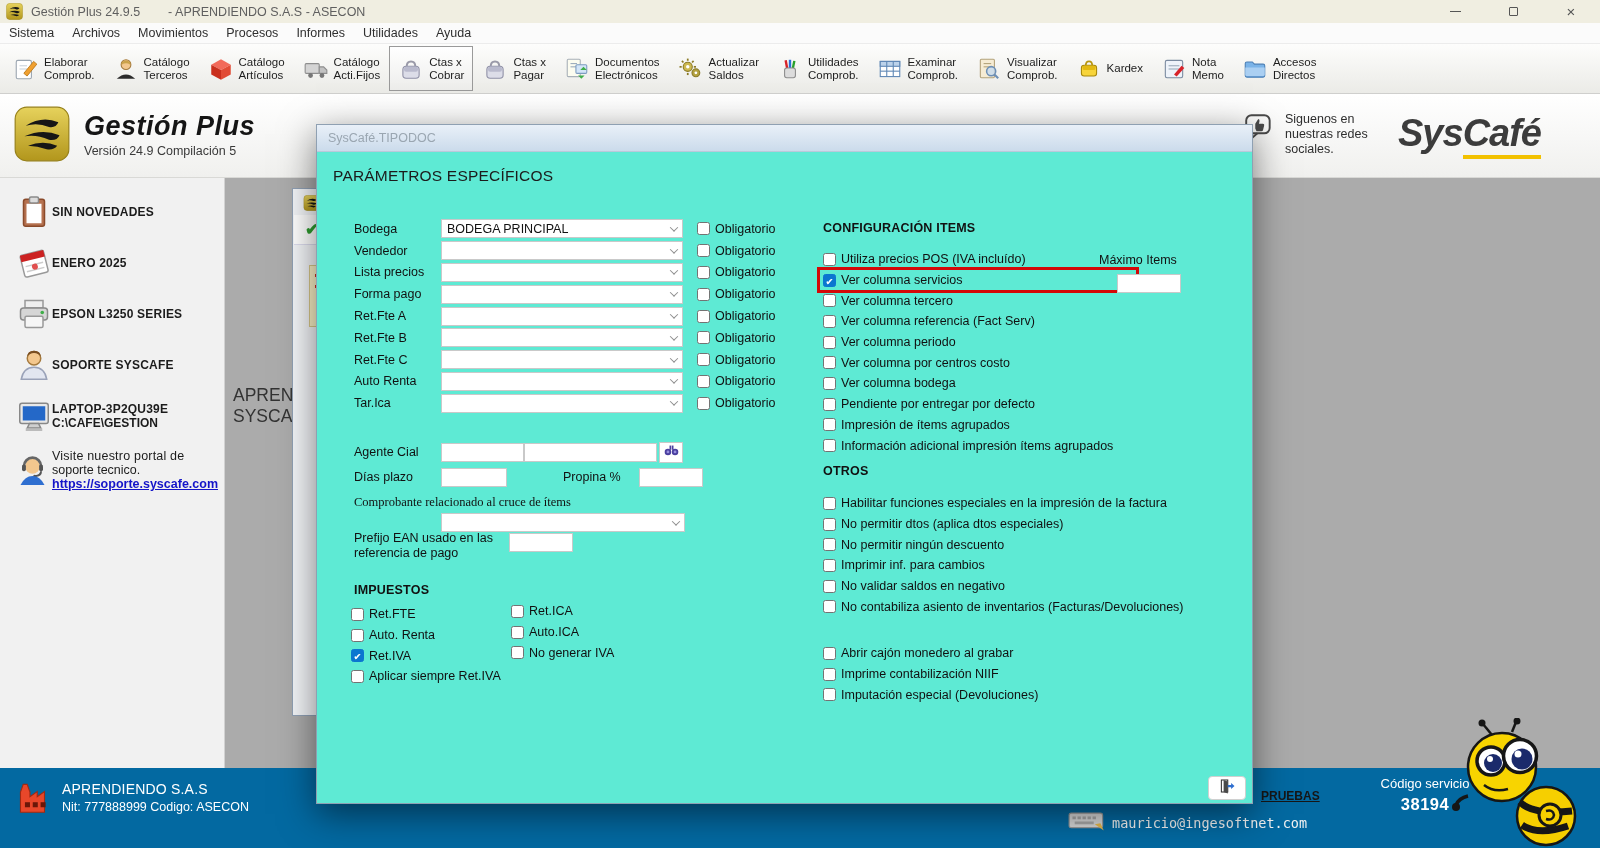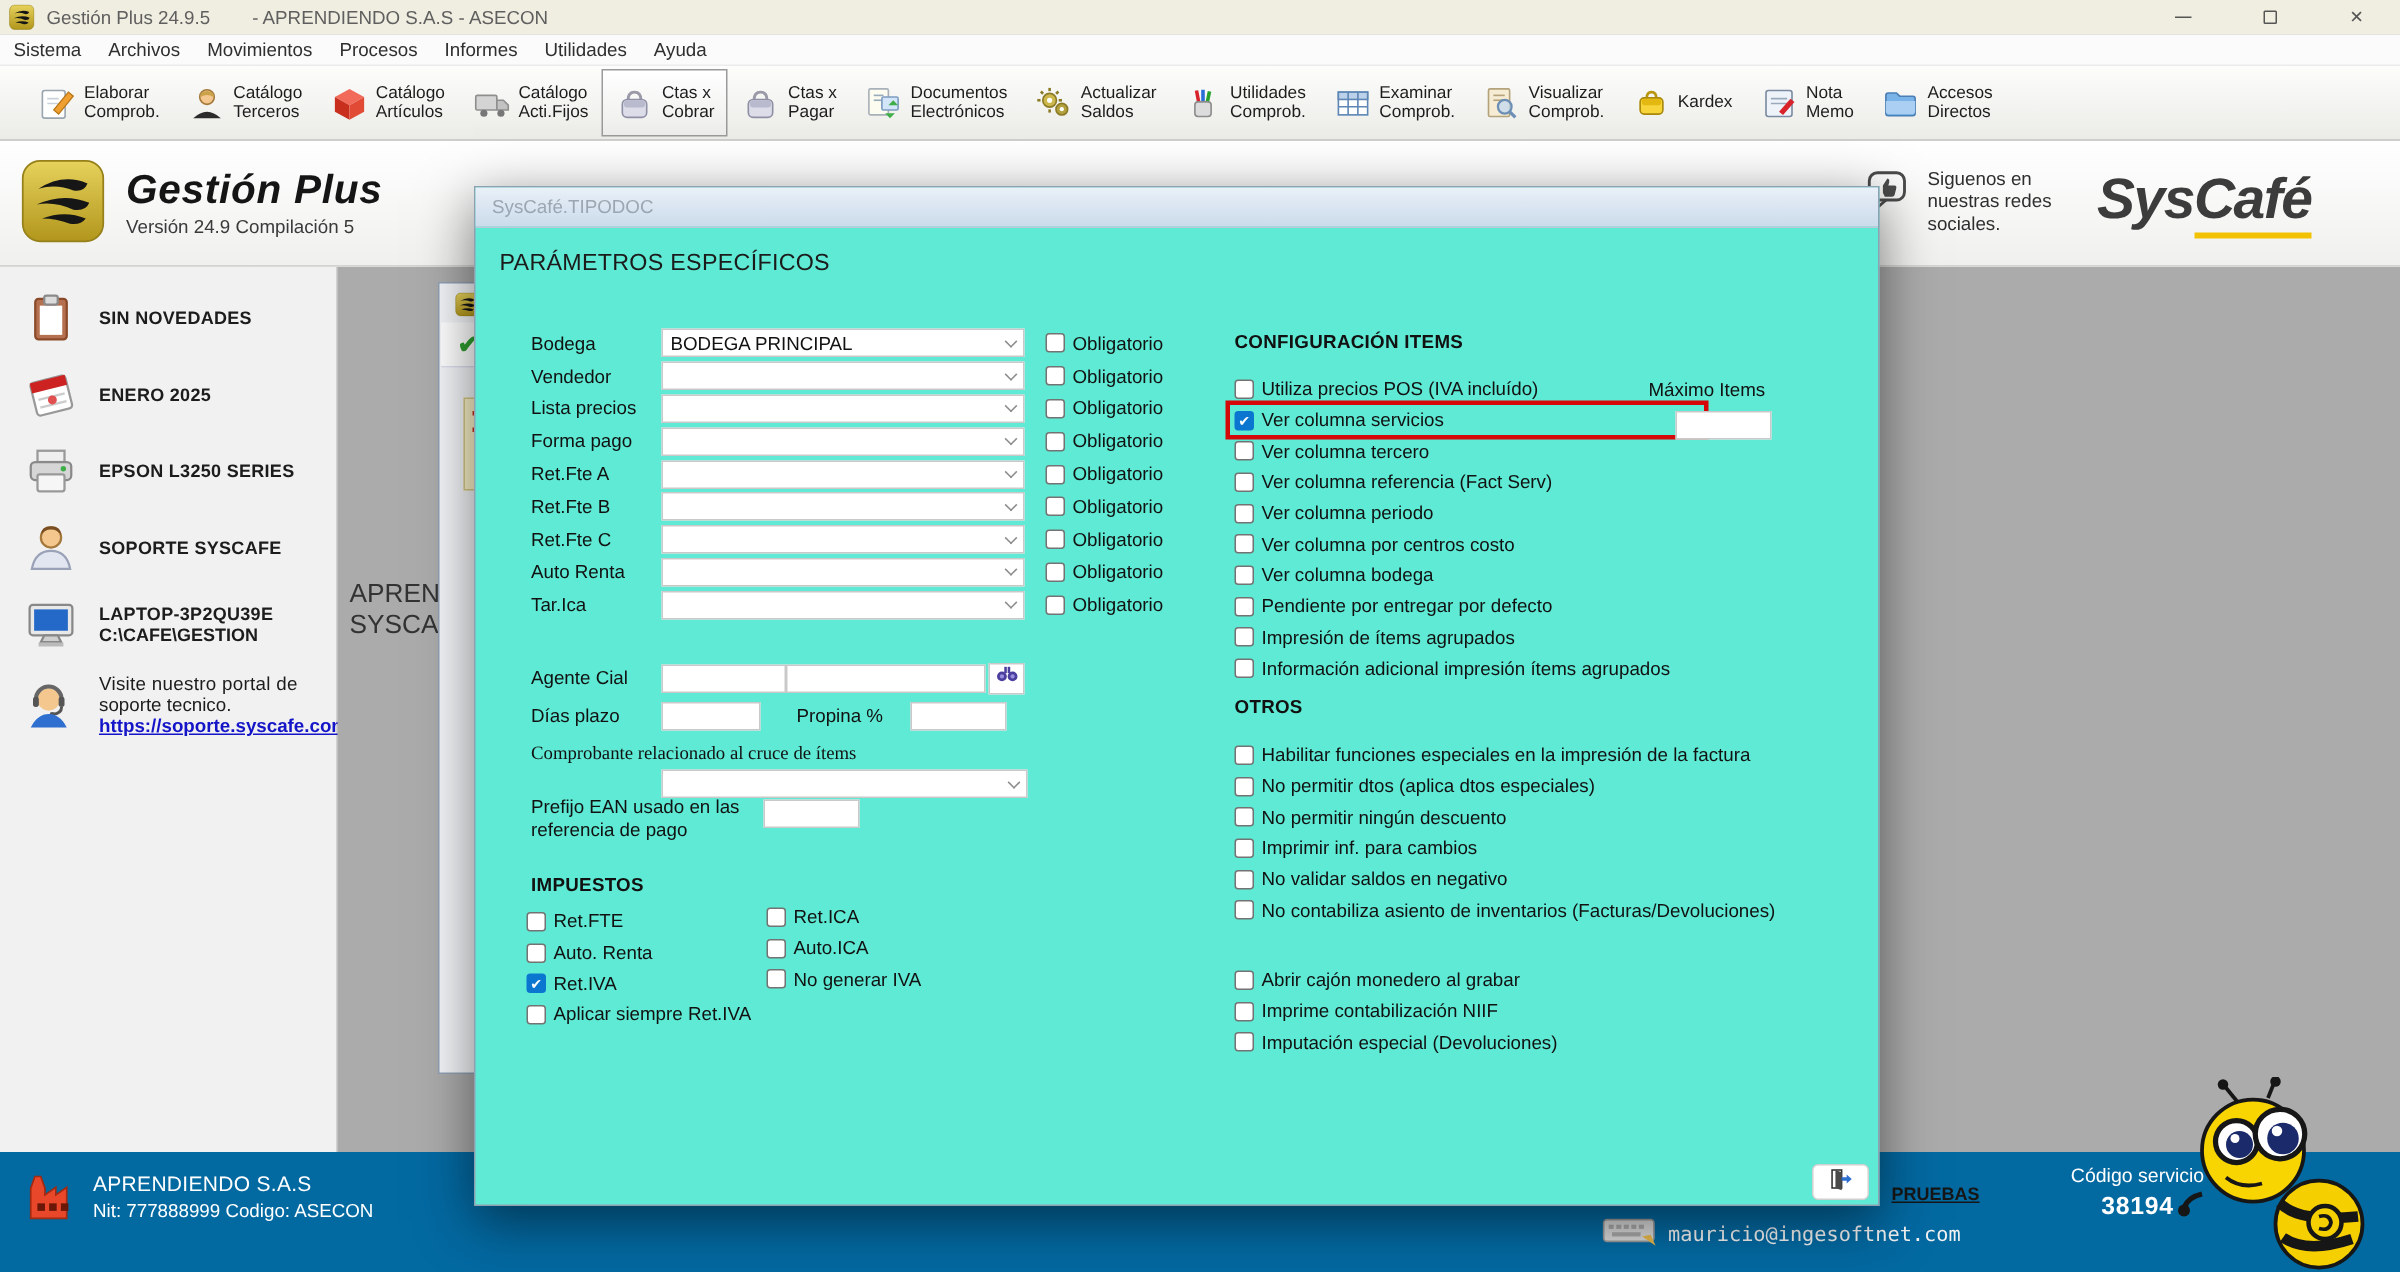--- a/index.html
+++ b/index.html
@@ -20,21 +20,21 @@
   .wc-close { font-size:15px; }
 
   
   .menubar { position:absolute; left:0; top:23px; width:1600px; height:21px; background:#fbfbfb;
     display:flex; align-items:center; gap:0; border-bottom:1px solid #ececec; }
   .menu-item { font-size:12.5px; color:#2f2f2f; padding:0 9px; }
 
   
   .toolbar { position:absolute; left:0; top:44px; width:1600px; height:50px;
     background:linear-gradient(#fdfdfc,#ebebe7); border-bottom:1px solid #cfcfcd;
-    display:flex; align-items:stretch; padding-left:16px; }
+    display:flex; align-items:stretch; padding-left:4px; }
   .tb-item { display:flex; align-items:center; gap:5px; padding:0 8px; margin:2px 0; border:1px solid transparent; }
   .tb-item.selected { border:1px solid #9a9a9a; background:linear-gradient(#ffffff,#ededeb); }
   .tb-icon { width:26px; height:26px; flex:none; }
   .tb-icon svg { width:100%; height:100%; }
   .tb-label { font-size:11.5px; line-height:12.5px; color:#1d1d1d; }
   .tb-label span { display:block; }
 
   
   .header { position:absolute; left:0; top:94px; width:1600px; height:84px;
     background:linear-gradient(#ffffff,#f0f0ee); border-bottom:1px solid #d9d9d6; }
@@ -45,21 +45,21 @@
   .social { position:absolute; left:1243px; top:18px; display:flex; gap:10px; }
   .social-icon { width:32px; height:32px; }
   .social-text { font-size:12.5px; color:#2e2e2e; width:96px; line-height:15px; }
   .syscafe-logo { position:absolute; left:1398px; top:18px; font-size:38px; font-weight:bold;
     font-style:italic; color:#3c3c3c; letter-spacing:-1px; }
   .syscafe-logo .cafe { border-bottom:4px solid #f2c100; padding-bottom:1px; }
 
   
   .sidebar { position:absolute; left:0; top:178px; width:225px; height:590px; background:#f1f1f1;
     border-right:1px solid #d2d2d2; padding:16px 0 0 16px; display:flex; flex-direction:column; gap:15px; }
-  .sb-item { display:flex; gap:14px; align-items:center; min-height:36px; }
+  .sb-item { display:flex; gap:0; align-items:center; min-height:36px; }
   .sb-icon { width:36px; height:36px; flex:none; }
   .sb-icon svg { width:100%; height:100%; }
   .sb-line1 { font-size:12px; font-weight:bold; color:#1c1c1c; letter-spacing:.2px; }
   .sb-item.soft .sb-line1, .sb-item.soft .sb-line2 { font-weight:normal; font-size:12.5px; }
   .sb-line2 { font-size:12px; font-weight:bold; color:#1c1c1c; }
   .sb-link { font-size:12.5px; color:#1414c8; text-decoration:underline;font-weight:bold; }
   .sb-counter { position:absolute; right:18px; bottom:8px; font-size:12.5px; color:#222; }
 
   
   .workspace { position:absolute; left:225px; top:178px; width:1375px; height:590px; background:#ababab; }
@@ -693,21 +693,21 @@
               <circle cx="17" cy="14" r="4.6" fill="#4a3f9f"></circle>
               <circle cx="7" cy="14" r="2" fill="#978ede"></circle>
               <circle cx="17" cy="14" r="2" fill="#978ede"></circle>
             </svg></span>
         </span>
     </div>
 
     <div class="plazo-row">
       <span class="lbl w87">Días plazo</span>
       <span class="inp" style="width:66px"></span>
-      <span class="lbl" style="margin-left:24px;width:70px">Propina %</span>
+      <span class="lbl" style="margin-left:56px;width:70px">Propina %</span>
       <span class="inp" style="width:64px;margin-left:6px"></span>
     </div>
 
     <div class="comprobante-label">Comprobante relacionado al cruce de ítems</div>
     <div class="comprobante-combo">
       <span class="combo" style="width:244px">
         <span class="combo-val"></span>
         <span class="combo-btn">
             <i></i>
           </span>

